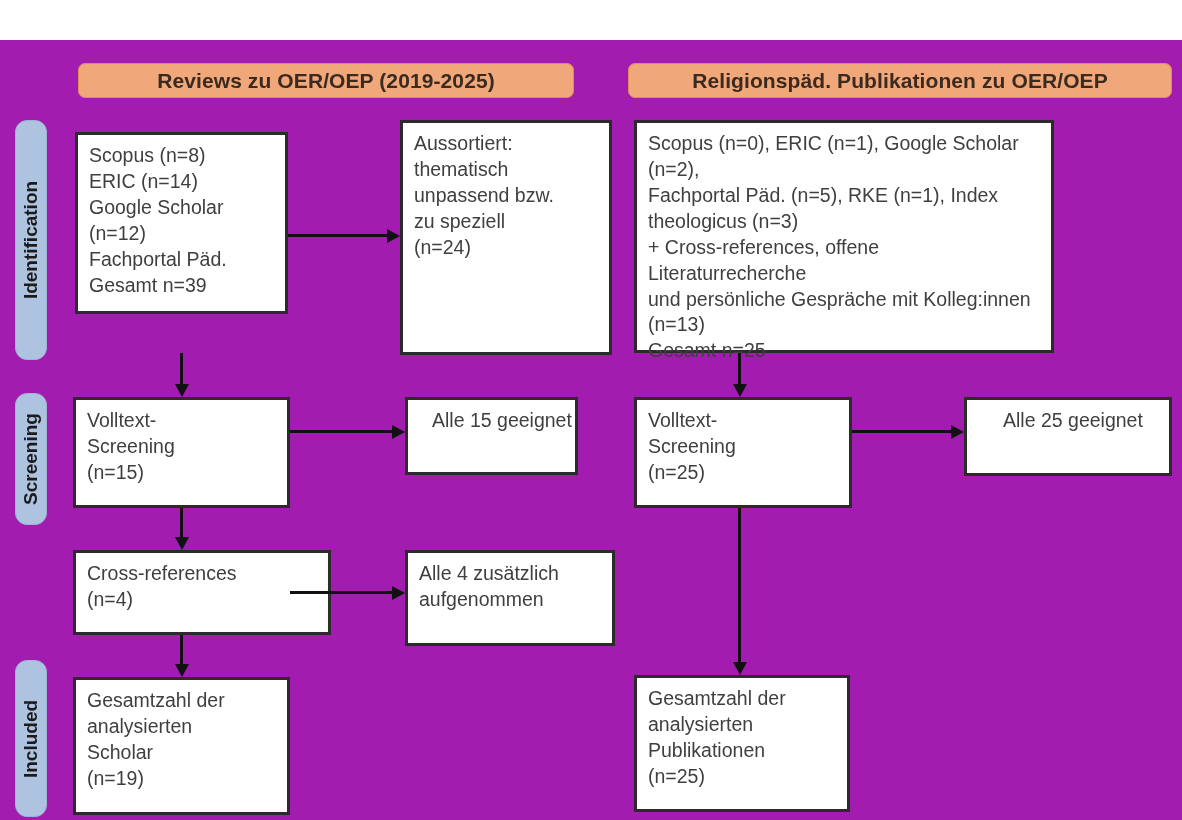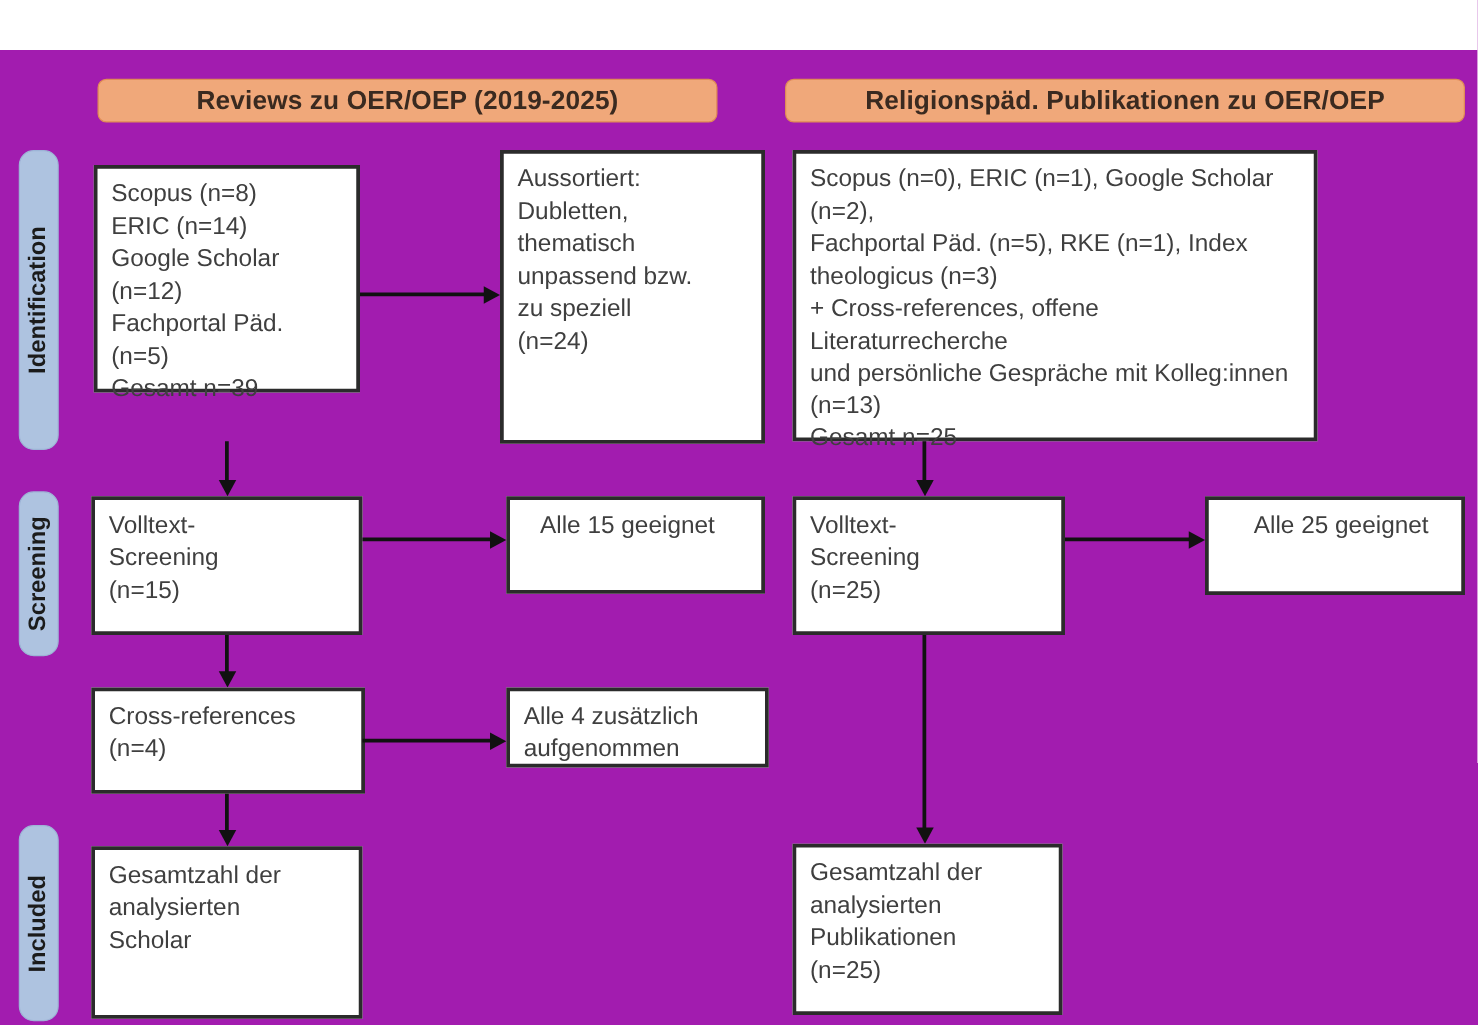--- a/index.html
+++ b/index.html
@@ -113,75 +113,74 @@
   <div class="stage-label" style="left:15px; top:620px; width:30px; height:155px;">
     <span>Included</span>
   </div>
 
   <div class="box" style="left:75px; top:92px; width:213px; height:182px;">
     <span class="line">Scopus (n=8)</span>
     <span class="line">ERIC (n=14)</span>
     <span class="line">Google Scholar</span>
     <span class="line">(n=12)</span>
     <span class="line">Fachportal Päd.</span>
-    <span class="line">(n=5)</span>
     <span class="line">Gesamt n=39</span>
   </div>
 
   <div class="box" style="left:400px; top:80px; width:212px; height:235px;">
     <span class="line">Aussortiert:</span>
-    <span class="line">Dubletten,</span>
     <span class="line">thematisch</span>
     <span class="line">unpassend bzw.</span>
     <span class="line">zu speziell</span>
     <span class="line">(n=24)</span>
   </div>
 
   <div class="h-line" style="left:288px; top:194px; width:100px;"></div>
   <div class="arrow-right" style="left:387px; top:189px;"></div>
 
   <div class="v-line" style="left:180px; top:313px; width:3px; height:32px;"></div>
   <div class="arrow-down" style="left:175px; top:344px;"></div>
 
   <div class="box" style="left:73px; top:357px; width:217px; height:111px;">
     <span class="line">Volltext-</span>
     <span class="line">Screening</span>
     <span class="line">(n=15)</span>
   </div>
 
-  <div class="box" style="left:405px; top:357px; width:207px; height:78px;padding-left:24px;">
+  <div class="box" style="left:405px; top:357px; width:173px; height:78px;padding-left:24px;">
     <span class="line">Alle 15 geeignet</span>
   </div>
 
   <div class="h-line" style="left:290px; top:390px; width:103px;"></div>
   <div class="arrow-right" style="left:392px; top:385px;"></div>
 
   <div class="v-line" style="left:180px; top:468px; width:3px; height:30px;"></div>
   <div class="arrow-down" style="left:175px; top:497px;"></div>
 
-  <div class="box" style="left:73px; top:510px; width:219px; height:85px;">
+  <div class="box" style="left:73px; top:510px; width:258px; height:85px;">
     <span class="line">Cross-references</span>
     <span class="line">(n=4)</span>
   </div>
 
-  <div class="box" style="left:405px; top:510px; width:210px; height:64px;">
+  <div class="box" style="left:405px; top:510px; width:210px; height:96px;">
     <span class="line">Alle 4 zusätzlich</span>
     <span class="line">aufgenommen</span>
   </div>
 
   <div class="h-line" style="left:290px; top:551px; width:103px;"></div>
   <div class="arrow-right" style="left:392px; top:546px;"></div>
 
   <div class="v-line" style="left:180px; top:595px; width:3px; height:30px;"></div>
   <div class="arrow-down" style="left:175px; top:624px;"></div>
 
   <div class="box" style="left:73px; top:637px; width:217px; height:138px;">
     <span class="line">Gesamtzahl der</span>
     <span class="line">analysierten</span>
     <span class="line">Scholar</span>
+    <span class="line">(n=19)</span>
   </div>
 
   <div class="box wrapbox" style="left:634px; top:80px; width:420px; height:233px;">
     <span class="line">Scopus (n=0), ERIC (n=1), Google Scholar (n=2),</span>
     <span class="line">Fachportal Päd. (n=5), RKE (n=1), Index</span>
     <span class="line">theologicus (n=3)</span>
     <span class="line">+ Cross-references, offene Literaturrecherche</span>
     <span class="line">und persönliche Gespräche mit Kolleg:innen</span>
     <span class="line">(n=13)</span>
     <span class="line">Gesamt n=25</span>

